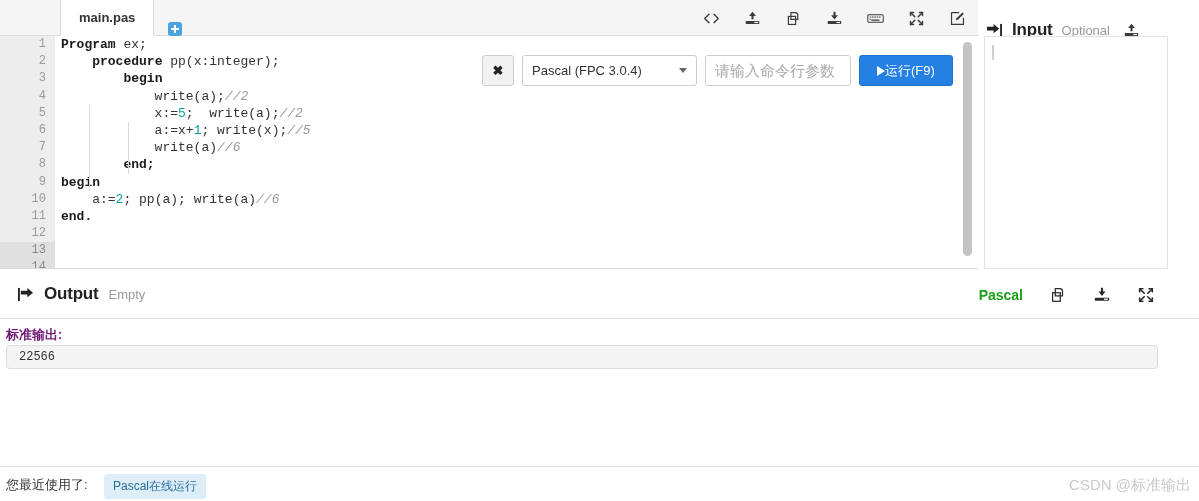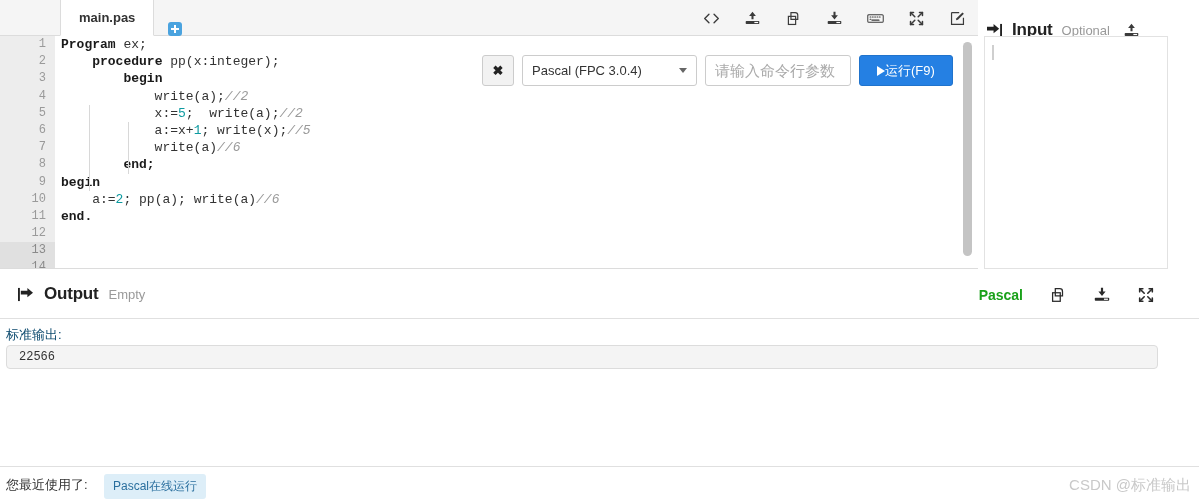--- a/index.html
+++ b/index.html
@@ -147,21 +147,21 @@
     position:absolute; right:44px; top:6px; display:flex; align-items:center; gap:26px;
   }
   .accept { font-size:14px; font-weight:bold; color:#1aa11a; cursor:pointer; }
   .oicon { width:18px; height:18px; color:#2b2b2b; display:flex; align-items:center; justify-content:center; cursor:pointer; }
 
   .out-divider {
     position:absolute; left:0; top:318px; width:1199px; height:1px; background:#e0e0e0;
   }
 
   .stdout-label {
-    position:absolute; left:6px; top:326px; font-size:13px; color:#0c4a6e; font-weight:normal;
+    position:absolute; left:6px; top:326px; font-size:13px; color:#701a75; font-weight:bold;
   }
   .stdout-box {
     position:absolute; left:6px; top:345px; width:1152px; height:24px;
     background:#f4f4f4; border:1px solid #dcdcdc; border-radius:4px;
     display:flex; align-items:center; padding-left:12px;
     font-family:"Liberation Mono", monospace; font-size:12px; color:#333;
   }
 
   
   .footer-divider {

